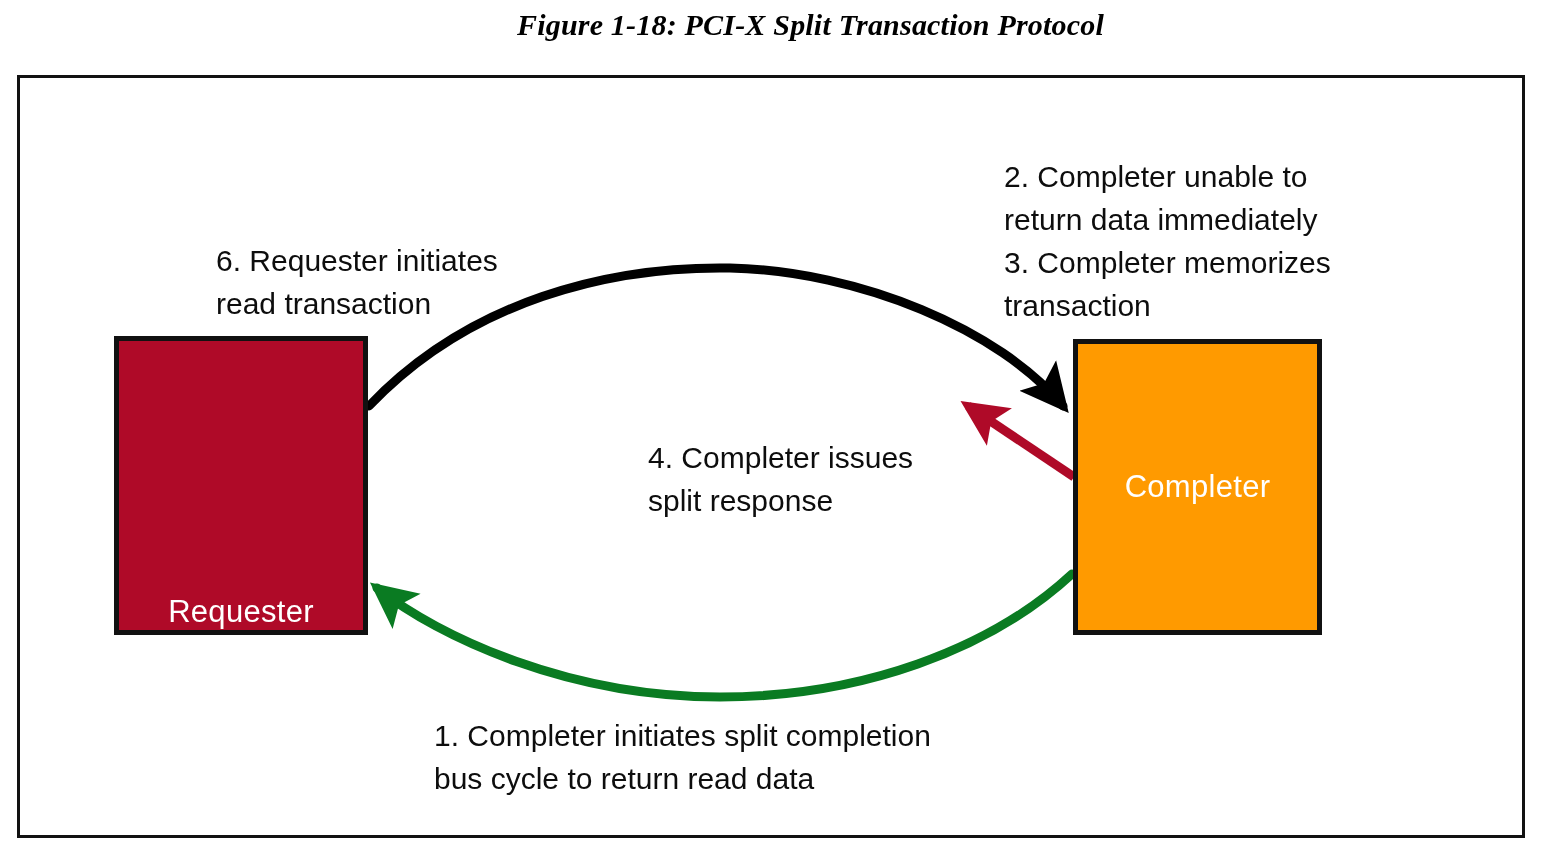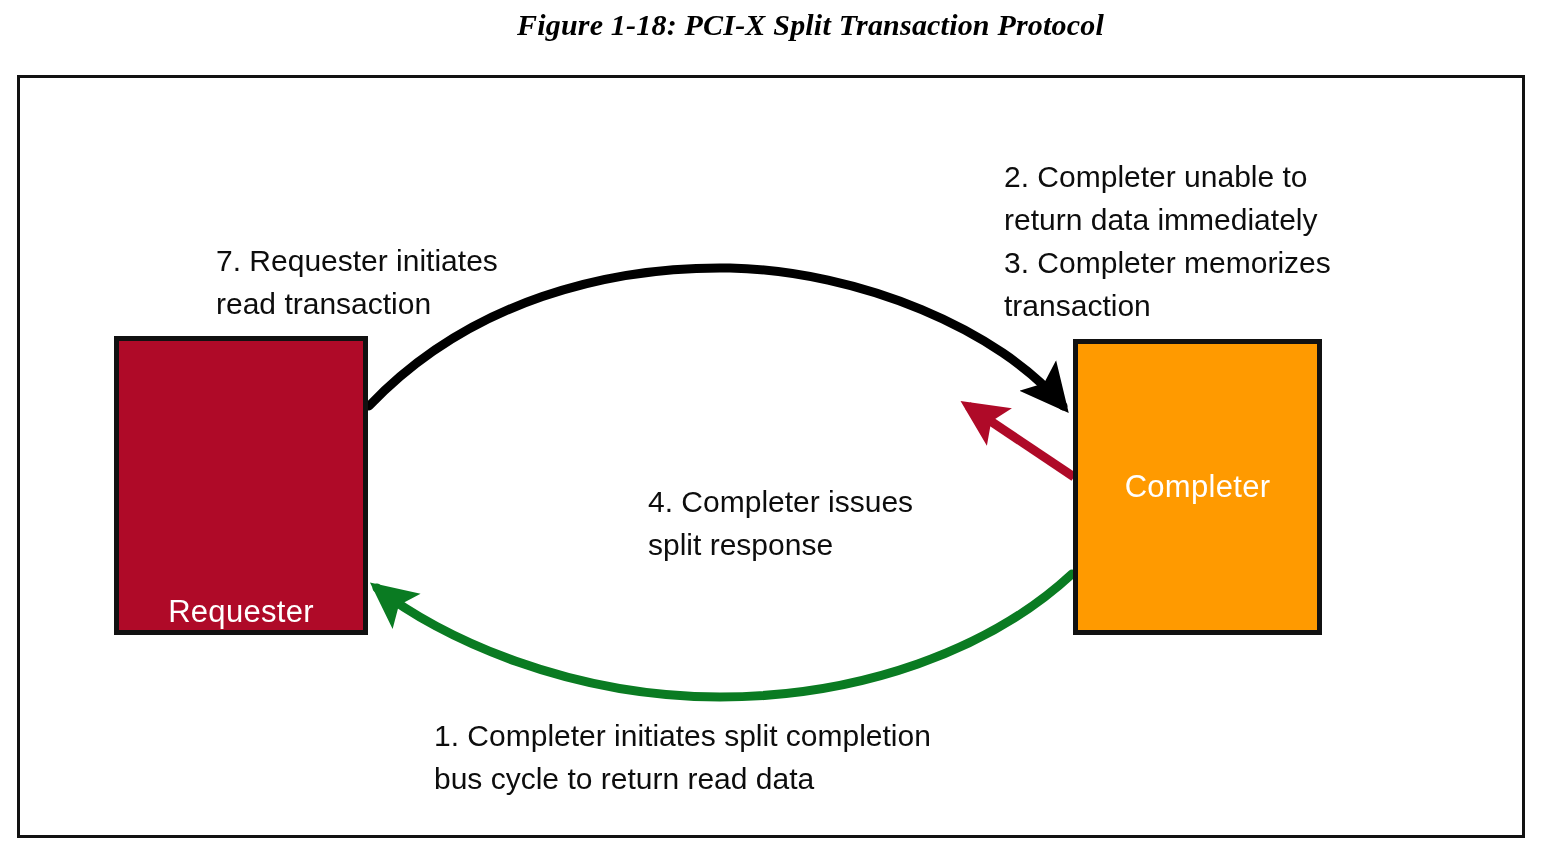--- a/index.html
+++ b/index.html
@@ -85,21 +85,21 @@
   .step-label {
     position: absolute;
     font-family: "Liberation Sans", sans-serif;
     font-size: 30px;
     line-height: 43px;
     color: #0d0d0d;
     white-space: pre-line;
   }
   #step-1-label { left: 216px; top: 239px; }
   #step-23-label { left: 1004px; top: 155px; }
-  #step-4-label  { left: 648px;  top: 436px; margin-top: 44px; }
+  #step-4-label  { left: 648px;  top: 436px; }
   #step-5-label  { left: 434px;  top: 714px; }
 </style>
 </head>
 <body>
 
 <div id="figure-caption">Figure 1-18: PCI-X Split Transaction Protocol</div>
 
 <div id="figure-frame"></div>
 
 <svg id="diagram-canvas" viewBox="0 0 1541 858" xmlns="http://www.w3.org/2000/svg">
@@ -123,21 +123,21 @@
 </svg>
 
 <div class="node-box" id="node-requester" style="background:#AF0A28;align-items:flex-end;">
   <span>Requester</span>
 </div>
 
 <div class="node-box" id="node-completer" style="background:#FF9A00;">
   <span>Completer</span>
 </div>
 
-<div class="step-label" id="step-1-label">7. Requester initiates
+<div class="step-label" id="step-1-label">6. Requester initiates
 read transaction</div>
 
 <div class="step-label" id="step-23-label">2. Completer unable to
 return data immediately
 3. Completer memorizes
 transaction</div>
 
 <div class="step-label" id="step-4-label">4. Completer issues
 split response</div>
 

